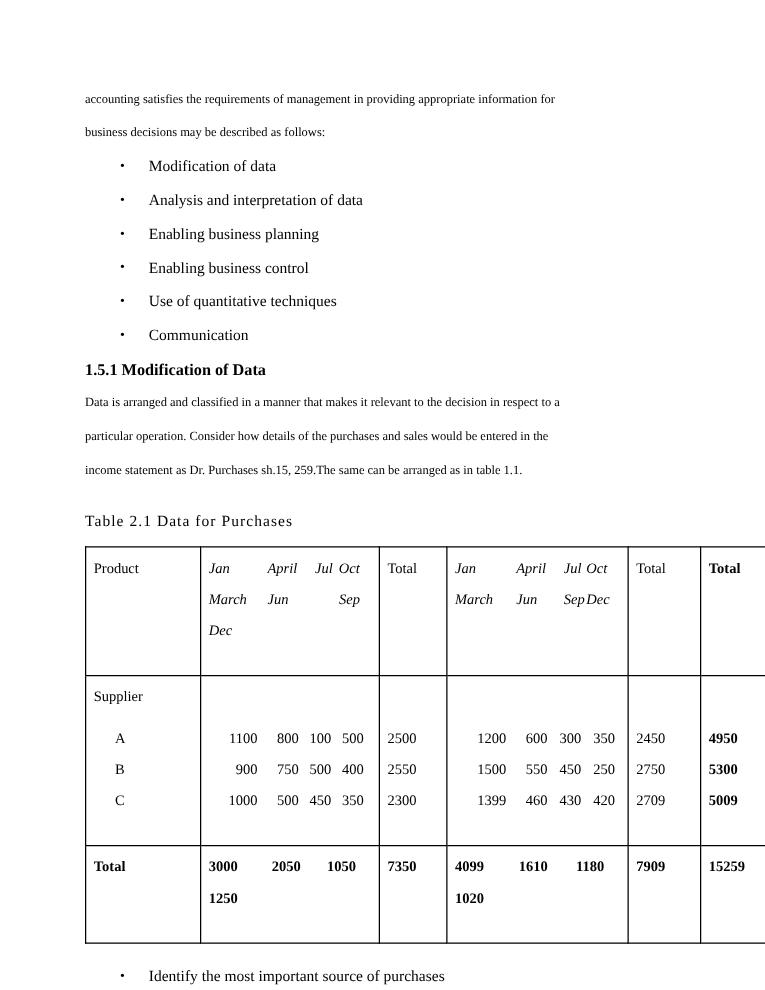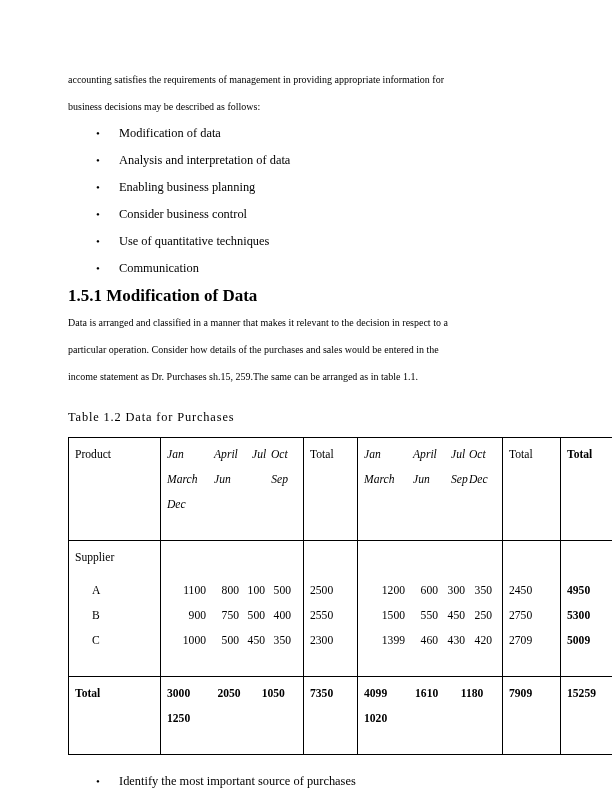--- a/index.html
+++ b/index.html
@@ -56,21 +56,21 @@
   }
   .bullet-list li .bullet-dot {
     position: absolute;
     left: 28px;
     top: 0;
     font-size: 11px;
     line-height: 27px;
   }
 
   .heading {
-    font-size: 17px;
+    font-size: 13px;
     line-height: 27px;
     font-weight: bold;
     margin: 0;
   }
 
   .table-caption {
     font-size: 12.4px;
     line-height: 27px;
     letter-spacing: 0.85px;
     margin: 0;
@@ -180,32 +180,32 @@
 <div class="page">
   <div class="content">
 
     <p class="para">accounting satisfies the requirements of management in providing appropriate information for</p>
     <p class="para lastline">business decisions may be described as follows:</p>
 
     <ul class="bullet-list">
       <li><span class="bullet-dot">•</span><span>Modification of data</span></li>
       <li><span class="bullet-dot">•</span><span>Analysis and interpretation of data</span></li>
       <li><span class="bullet-dot">•</span><span>Enabling business planning</span></li>
-      <li><span class="bullet-dot">•</span><span>Consider business control</span></li>
+      <li><span class="bullet-dot">•</span><span>Enabling business control</span></li>
       <li><span class="bullet-dot">•</span><span>Use of quantitative techniques</span></li>
       <li><span class="bullet-dot">•</span><span>Communication</span></li>
     </ul>
 
     <p class="heading">1.5.1 Modification of Data</p>
 
     <p class="para">Data is arranged and classified in a manner that makes it relevant to the decision in respect to a</p>
     <p class="para">particular operation. Consider how details of the purchases and sales would be entered in the</p>
     <p class="para lastline">income statement as Dr. Purchases sh.15, 259.The same can be arranged as in table 1.1.</p>
 
-    <p class="table-caption">Table 1.2 Data for Purchases</p>
+    <p class="table-caption">Table 2.1 Data for Purchases</p>
 
     <table class="data-table">
       <tbody>
         <tr>
           <td class="col-product">
             <div>Product</div>
           </td>
           <td class="col-months">
             <div class="mrow">
               <span class="h1">Jan</span>

